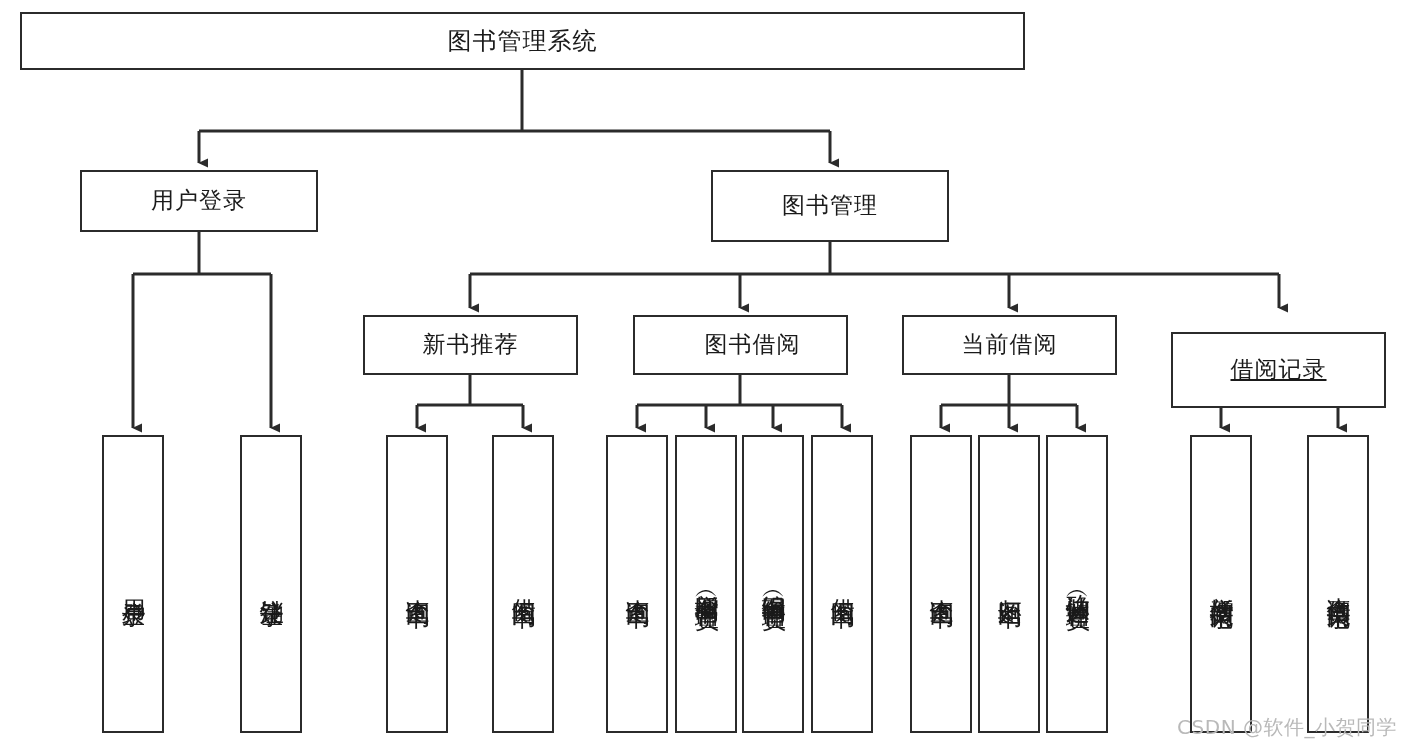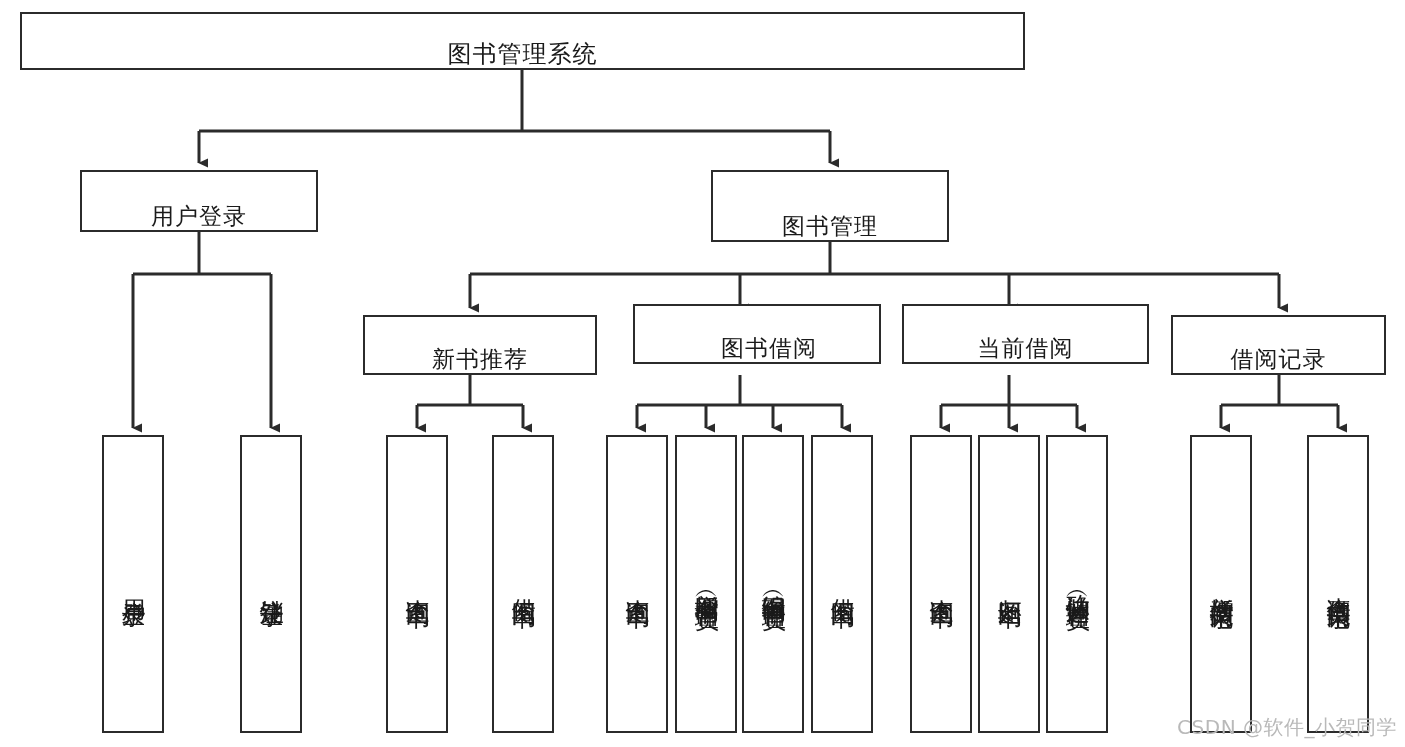--- a/index.html
+++ b/index.html
@@ -25,21 +25,21 @@
     width: 1405px;
     height: 747px;
     pointer-events: none;
   }
   .node {
     position: absolute;
     box-sizing: border-box;
     border: 2px solid #2b2b2b;
     background: #ffffff;
     display: flex;
-    align-items: flex-end;
+    align-items: center;
     justify-content: center;
     color: #1a1a1a;
   }
   .node .label {
     display: block;
     text-align: center;
     line-height: 1.12;
   }
   .node.horizontal .label {
     font-size: 23px;
@@ -131,30 +131,30 @@
     <span class="label">图书管理系统</span>
   </div>
 
   <div class="node horizontal" style="left:80px; top:170px; width:238px; height:62px;">
     <span class="label">用户登录</span>
   </div>
   <div class="node horizontal" style="left:711px; top:170px; width:238px; height:72px;">
     <span class="label">图书管理</span>
   </div>
 
-  <div class="node horizontal" style="left:363px; top:315px; width:234px; height:60px;">
+  <div class="node horizontal" style="left:363px; top:315px; width:215px; height:60px;">
     <span class="label">新书推荐</span>
   </div>
-  <div class="node horizontal" style="left:633px; top:304px; width:248px; height:60px;padding-left:24px;">
+  <div class="node horizontal" style="left:633px; top:315px; width:215px; height:60px;padding-left:24px;">
     <span class="label">图书借阅</span>
   </div>
-  <div class="node horizontal" style="left:902px; top:304px; width:247px; height:60px;">
+  <div class="node horizontal" style="left:902px; top:315px; width:215px; height:60px;">
     <span class="label">当前借阅</span>
   </div>
-  <div class="node horizontal" style="left:1171px; top:315px; width:215px; height:60px;">
+  <div class="node horizontal" style="left:1171px; top:332px; width:215px; height:76px;text-decoration:underline;">
     <span class="label">借阅记录</span>
   </div>
 
   <div class="node vertical" style="left:102px; top:435px; width:62px; height:298px;">
     <span class="label">用户登录</span>
   </div>
   <div class="node vertical" style="left:240px; top:435px; width:62px; height:298px;">
     <span class="label">注销登录</span>
   </div>
 

